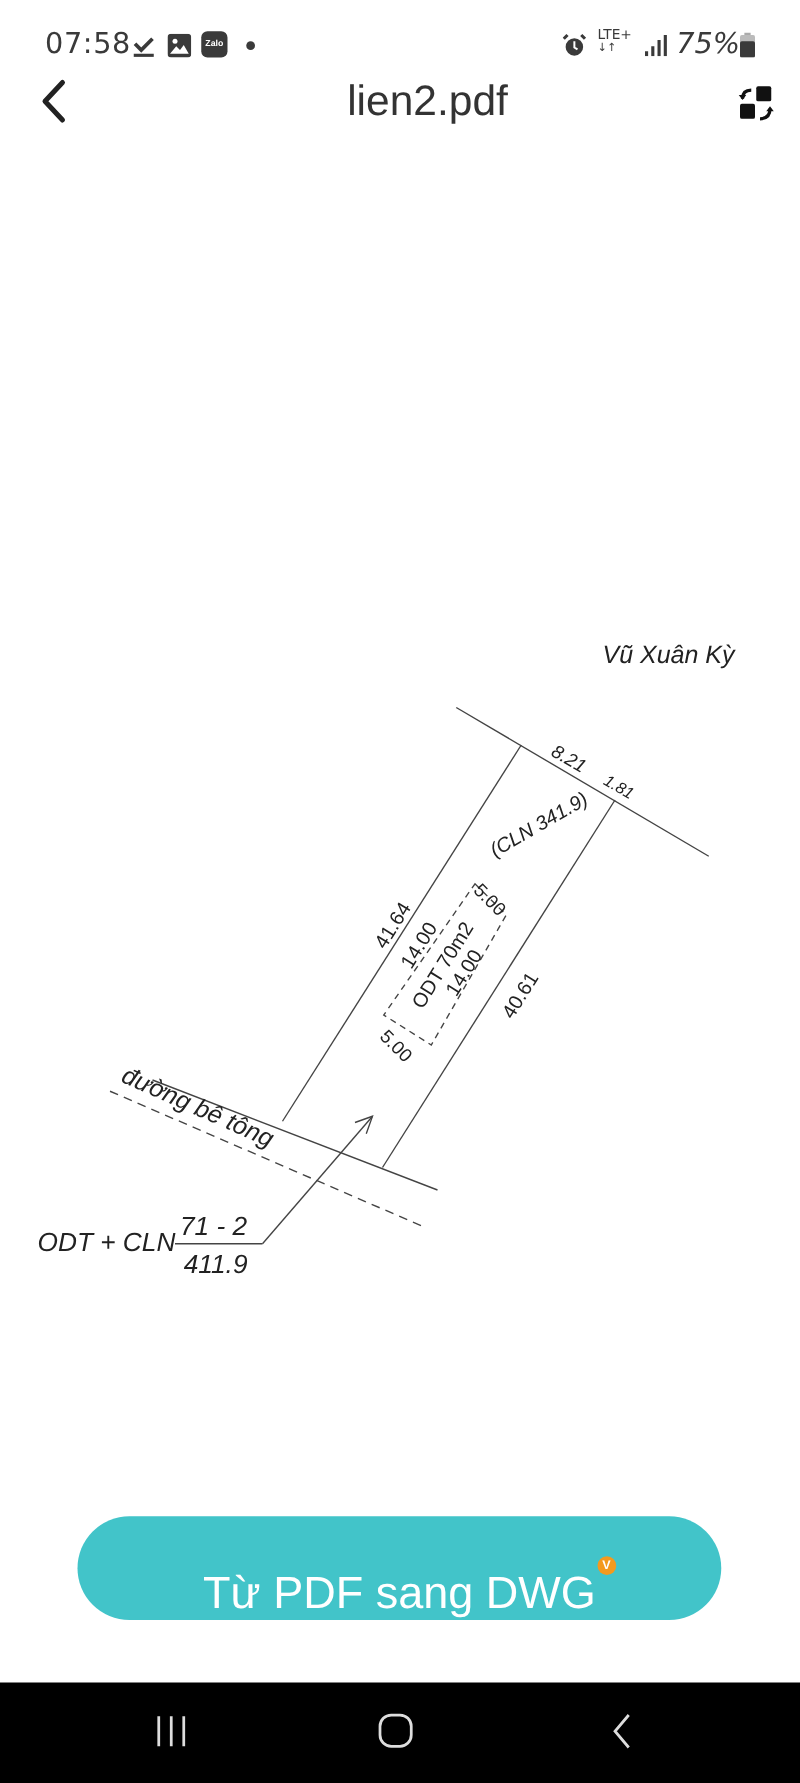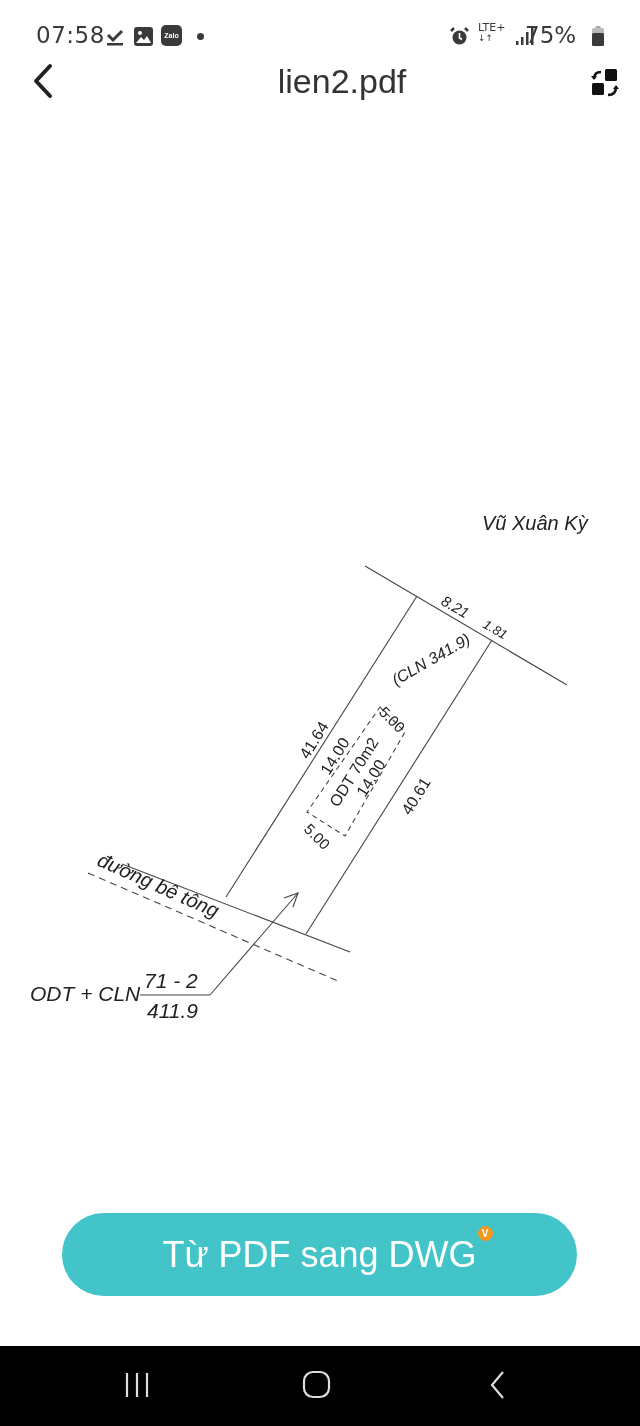--- a/index.html
+++ b/index.html
@@ -7,21 +7,21 @@
   .status-bar { position:absolute; left:0; top:0; width:532px; height:40px; color:#333;margin-top:16px; }
   .status-time { position:absolute; left:36px; top:6px; font-size:23px; color:#3a3a3a; font-family:"DejaVu Sans", sans-serif; letter-spacing:0.5px; }
   .status-icon { position:absolute; top:10px; }
   .status-right-text { position:absolute; top:6px; font-size:23px; color:#3a3a3a; font-family:"DejaVu Sans", sans-serif; }
   .lte { position:absolute; left:478px; top:7px; font-size:11px; font-weight:normal; color:#3a3a3a; line-height:10px; font-family:"DejaVu Sans", sans-serif;}
   .app-bar { position:absolute; left:0; top:50px; width:640px; height:70px; }
   .back-btn { position:absolute; left:26px; top:12px; width:36px; height:40px; cursor:pointer; }
   .title { position:absolute; left:0; width:640px; top:12px; text-align:center; font-size:34px; color:#333; font-family:"Liberation Sans", sans-serif;padding-left:22px; }
   .convert-icon-btn { position:absolute; left:588px; top:16px; width:34px; height:34px; cursor:pointer; }
   .drawing { position:absolute; left:0; top:120px; width:640px; height:1080px; }
-  .cta { position:absolute; left:62px; top:1213px; width:515px; height:83px; border-radius:42px; background:#42c4c9; border:none; color:#fff; font-size:36px; font-family:"Liberation Sans", sans-serif; cursor:pointer; display:flex; align-items:center; justify-content:center; }
+  .cta { position:absolute; left:62px; top:1213px; width:515px; height:83px; border-radius:42px; background:#42c4c9; border:none; color:#fff; font-size:36px; font-family:"Liberation Sans", sans-serif; cursor:pointer; display:flex; align-items:flex-end; justify-content:center; }
   .cta-label { position:relative; }
   .vip-badge { position:absolute; right:-16px; top:-8px; width:15px; height:15px; border-radius:50%; background:#f39a1e; color:#fff; font-size:10px; line-height:15px; text-align:center; font-weight:bold; }
   .nav-bar { position:absolute; left:0; top:1346px; width:640px; height:80px; background:#000; }
   .nav-btn { position:absolute; top:22px; width:50px; height:36px; cursor:pointer; }
 </style>
 </head>
 <body>
 
 <div class="status-bar">
   <span class="status-time">07:58</span>
@@ -46,21 +46,21 @@
   </svg>
   <div class="lte">
     <span>LTE+</span><br><span style="font-size:9px;">↓↑</span>
   </div>
   <svg class="status-icon" style="left:516px;top:12px" width="18" height="17" viewBox="0 0 18 17">
     <rect x="0" y="13" width="2.5" height="4" fill="#3a3a3a"></rect>
     <rect x="5" y="9" width="2.5" height="8" fill="#3a3a3a"></rect>
     <rect x="10" y="4" width="2.5" height="13" fill="#3a3a3a"></rect>
     <rect x="15" y="0" width="2.5" height="17" fill="#3a3a3a"></rect>
   </svg>
-  <span class="status-right-text" style="left:525px;">75%</span>
+  <span class="status-right-text" style="left:541px;font-style:italic;">75%</span>
   <svg class="status-icon" style="left:592px;top:10px" width="12" height="20" viewBox="0 0 12 20">
     <rect x="3.5" y="0" width="5" height="2" fill="#aaa"></rect>
     <rect x="0" y="2" width="12" height="18" rx="1.5" fill="#bbb"></rect>
     <rect x="0" y="7" width="12" height="13" rx="1.5" fill="#3a3a3a"></rect>
   </svg>
 </div>
 
 <div class="app-bar">
   <div class="back-btn">
     <svg width="36" height="40" viewBox="0 0 36 40">

